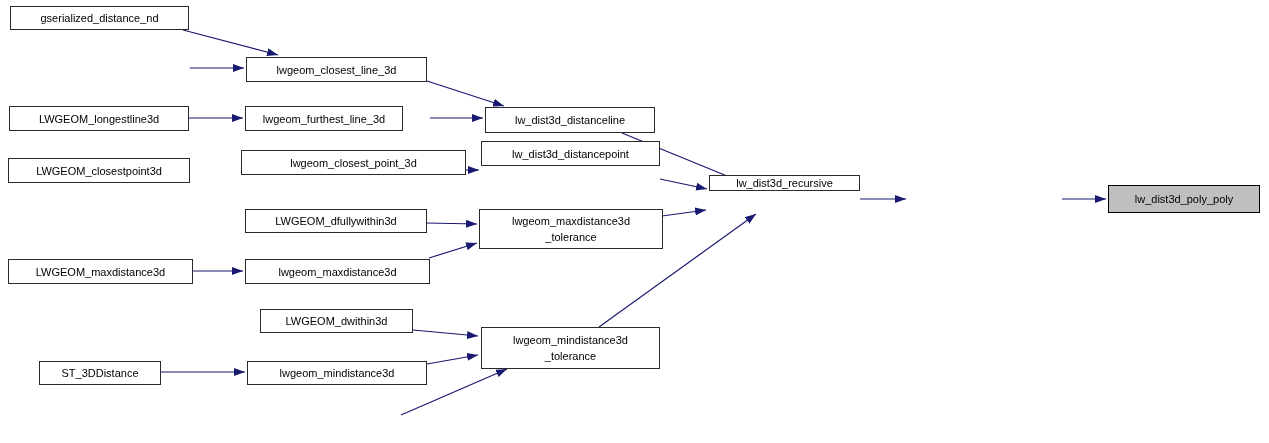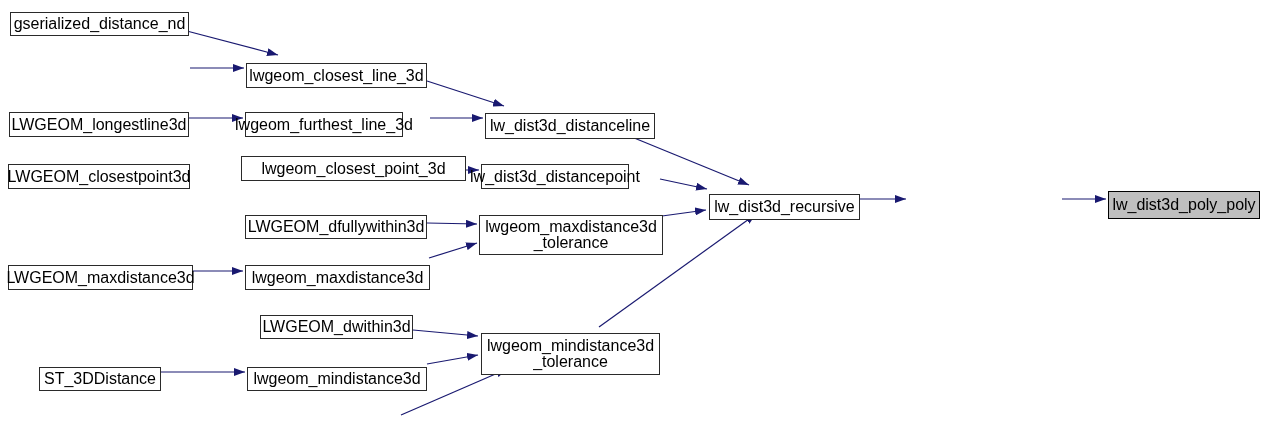--- a/index.html
+++ b/index.html
@@ -20,29 +20,28 @@
     overflow:hidden;
   }
   .edge-layer{position:absolute;left:0;top:0;pointer-events:none;}
   .edge{stroke:var(--edge);stroke-width:1.2;fill:none;}
   .node{
     position:absolute;
     box-sizing:border-box;
     background:var(--node-fill);
     border:1px solid var(--node-border);
     color:var(--text);
-    font-size:16px;
+    font-size:11px;
     line-height:16px;
     display:flex;
     align-items:center;
     justify-content:center;
     text-align:center;
     white-space:pre-line;
     cursor:pointer;
-    margin-top:6px;
   }
   .node.highlighted{
     background:var(--highlight-fill);
     border:1.5px solid var(--highlight-border);
     cursor:default;
   }
 </style>
 </head>
 <body>
 
@@ -75,27 +74,27 @@
     <path class="edge" marker-end="url(#arrow)" d="M1062,199 L1106,199"></path>
   </svg>
 
   <div class="node" style="left:10px;top:6px;width:179px;height:24px">gserialized_distance_nd</div>
   <div class="node" style="left:246px;top:57px;width:181px;height:25px">lwgeom_closest_line_3d</div>
   <div class="node" style="left:9px;top:106px;width:180px;height:25px">LWGEOM_longestline3d</div>
   <div class="node" style="left:245px;top:106px;width:158px;height:25px">lwgeom_furthest_line_3d</div>
   <div class="node" style="left:485px;top:107px;width:170px;height:26px">lw_dist3d_distanceline</div>
   <div class="node" style="left:8px;top:158px;width:182px;height:25px">LWGEOM_closestpoint3d</div>
   <div class="node" style="left:241px;top:150px;width:225px;height:25px">lwgeom_closest_point_3d</div>
-  <div class="node" style="left:481px;top:158px;width:148px;height:25px">lw_dist3d_distancepoint</div>
+  <div class="node" style="left:481px;top:141px;width:179px;height:25px">lw_dist3d_distancepoint</div>
   <div class="node" style="left:245px;top:209px;width:182px;height:24px">LWGEOM_dfullywithin3d</div>
   <div class="node" style="left:479px;top:209px;width:184px;height:40px">lwgeom_maxdistance3d
 _tolerance</div>
   <div class="node" style="left:8px;top:259px;width:185px;height:25px">LWGEOM_maxdistance3d</div>
   <div class="node" style="left:245px;top:259px;width:185px;height:25px">lwgeom_maxdistance3d</div>
-  <div class="node" style="left:709px;top:188px;width:151px;height:26px">lw_dist3d_recursive</div>
+  <div class="node" style="left:709px;top:175px;width:151px;height:16px">lw_dist3d_recursive</div>
   <div class="node highlighted" style="left:1108px;top:185px;width:152px;height:28px">lw_dist3d_poly_poly</div>
   <div class="node" style="left:260px;top:309px;width:153px;height:24px">LWGEOM_dwithin3d</div>
   <div class="node" style="left:39px;top:361px;width:122px;height:24px">ST_3DDistance</div>
   <div class="node" style="left:247px;top:361px;width:180px;height:24px">lwgeom_mindistance3d</div>
   <div class="node" style="left:481px;top:327px;width:179px;height:42px">lwgeom_mindistance3d
 _tolerance</div>
 
 </div>
 
 </body></html>

